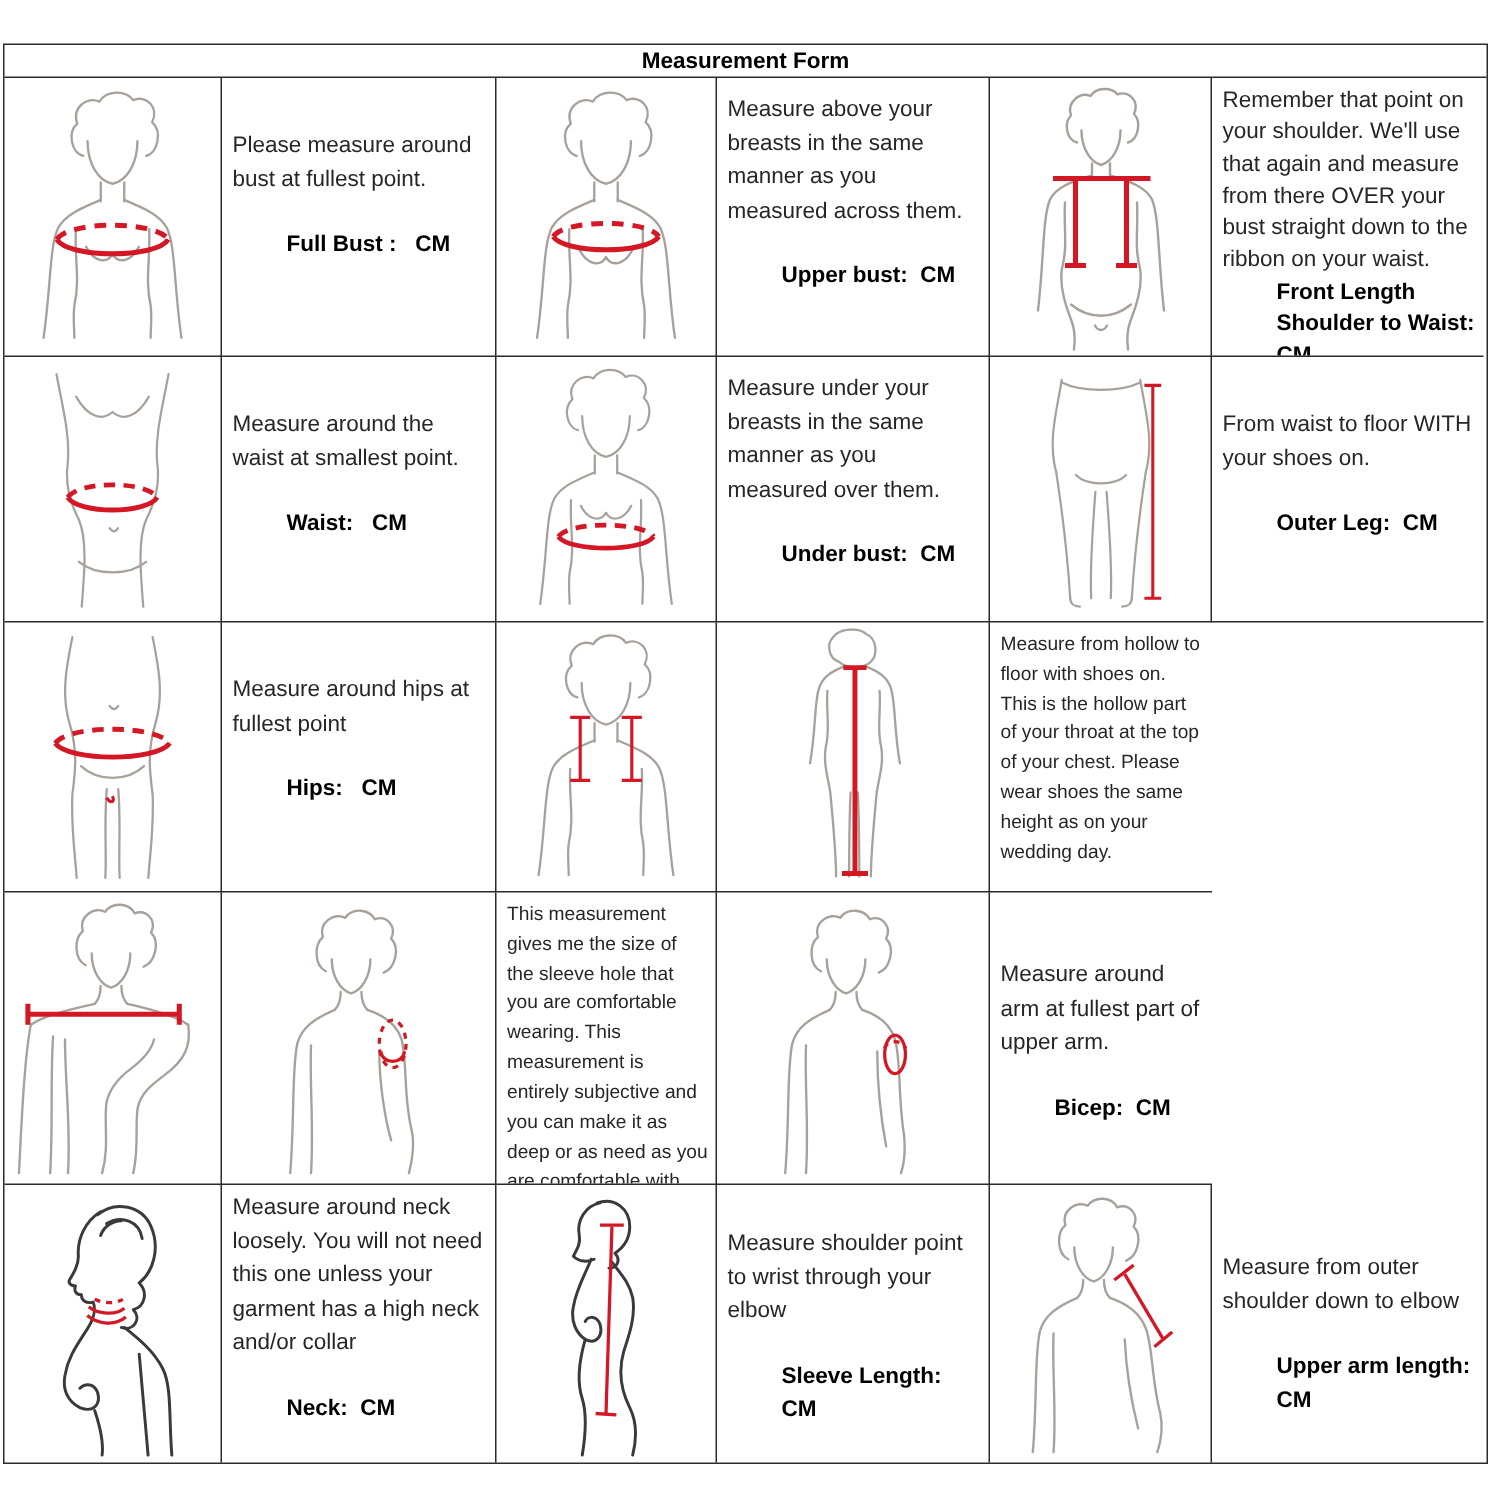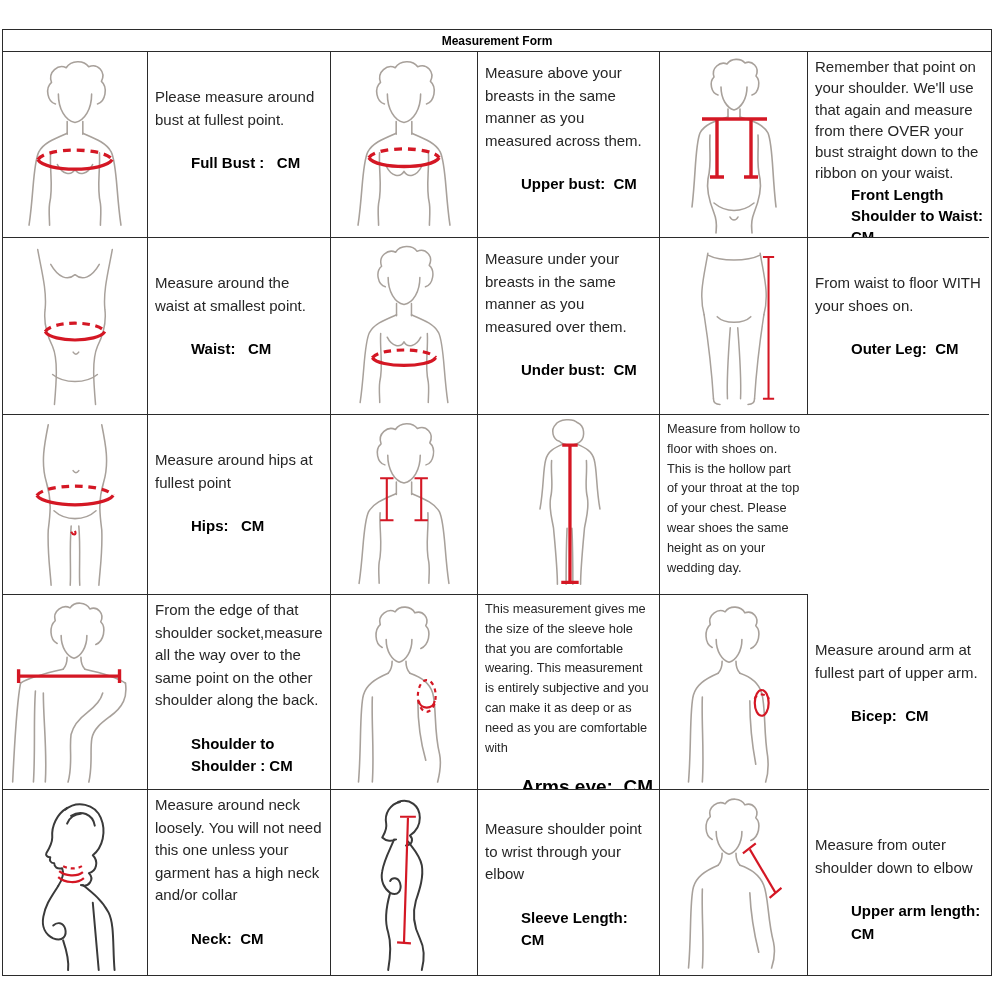--- a/index.html
+++ b/index.html
@@ -1,19 +1,19 @@
 <!DOCTYPE html>
 <html><head>
 <meta charset="utf-8">
 <style>
   html,body{margin:0;padding:0;background:#ffffff;}
   body{width:1000px;height:1000px;position:relative;font-family:"Liberation Sans",sans-serif;color:#1c1c1c;}
   .sheet{position:absolute;top:29px;left:2px;width:988px;border:1px solid #2b2b2b;background:#fff;}
   .hdr{height:21px;border-bottom:1px solid #2b2b2b;display:flex;align-items:center;justify-content:center;
-       font-weight:bold;font-size:12px;color:#000;}
+       font-weight:bold;font-size:15px;color:#000;}
   .row{display:grid;grid-template-columns:145px 183px 147px 182px 148px 181px;}
   .row > .cell{border-right:1px solid #2b2b2b;border-bottom:1px solid #2b2b2b;box-sizing:border-box;overflow:hidden;}
   .row > .cell:last-child{border-right:none;}
   .row:last-child > .cell{border-bottom:none;}
   .r1 .cell{height:186px;}
   .r2 .cell{height:177px;}
   .r3 .cell{height:180px;}
   .r4 .cell{height:195px;}
   .r5 .cell{height:185px;}
   .fig{display:flex;align-items:center;justify-content:center;}
@@ -210,24 +210,20 @@
         <path class="sk" d="M62,60 C62,66 61,69 58,72 M76,60 C76,66 77,69 80,72"></path>
         <path class="sk" d="M58,72 C40,76 24,80 15,86 M80,72 C98,76 112,80 121,86"></path>
         <path class="sk" d="M15,86 C11,106 9,144 7,186 M30,94 C28,122 30,154 28,186"></path>
         <path class="sk" d="M121,86 C123,100 119,110 105,120 C97,126 89,132 87,142 C85,154 88,168 84,186"></path>
         <path class="sk" d="M98,96 C96,104 90,110 82,116 C74,122 68,130 66,138 C64,152 68,168 63,186"></path>
         <path class="sk" d="M38,96 C38,124 42,156 40,186"></path>
         <path class="r3s" d="M13,79 L115,79"></path>
         <path class="r3s" d="M13,72 L13,86 M115,72 L115,86"></path>
       </svg>
     </div>
-    <div class="cell txt pt-xs">
-      <div class="body">From the edge of that shoulder socket,measure all the way over to the same point on the other shoulder along the back.</div>
-      <div class="label">Shoulder to Shoulder : CM</div>
-    </div>
     <div class="cell fig">
       <svg width="140" height="188" viewBox="0 0 140 190">
         <path class="sk" d="M48,50 C40,46 40,32 46,27 C43,17 54,10 61,14 C66,7 77,8 81,15 C89,12 96,20 92,28 C98,34 95,48 87,51"></path>
         <path class="sk" d="M52,42 C52,54 58,63 65,65 C72,63 78,54 78,42"></path>
         <path class="sk" d="M58,64 C58,70 57,73 54,76 M72,64 C72,70 73,73 76,76"></path>
         <path class="sk" d="M54,76 C40,82 32,88 29,98 C25,112 27,150 24,186"></path>
         <path class="sk" d="M76,76 C88,80 96,86 99,96 C103,110 100,134 106,158 C108,168 106,178 104,186"></path>
         <path class="sk" d="M38,100 C37,126 40,156 38,186"></path>
         <path class="sk" d="M84,104 C84,126 88,150 92,164"></path>
         <ellipse class="r2s dash2" cx="93" cy="99" rx="9" ry="16"></ellipse>

